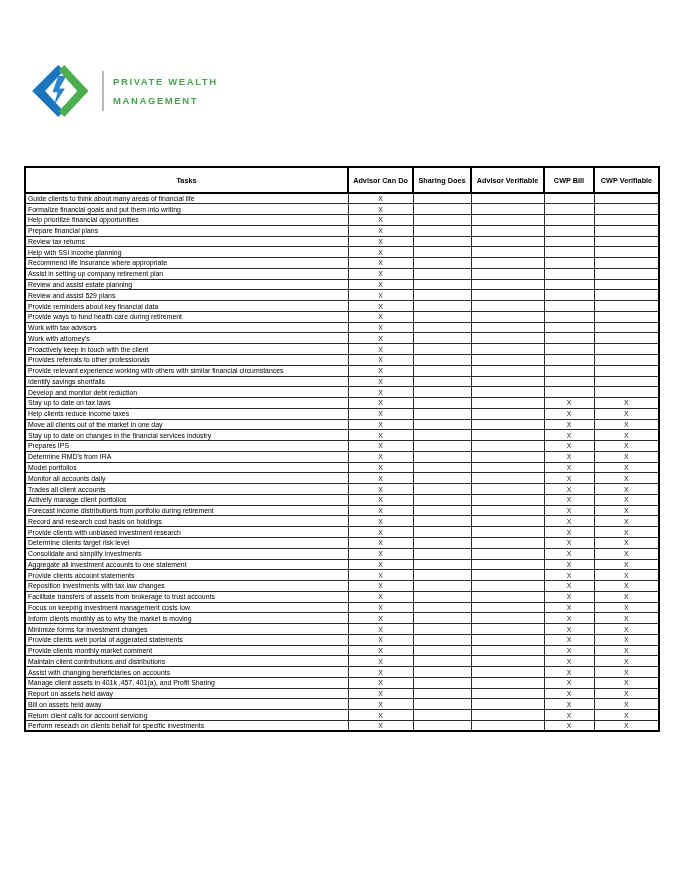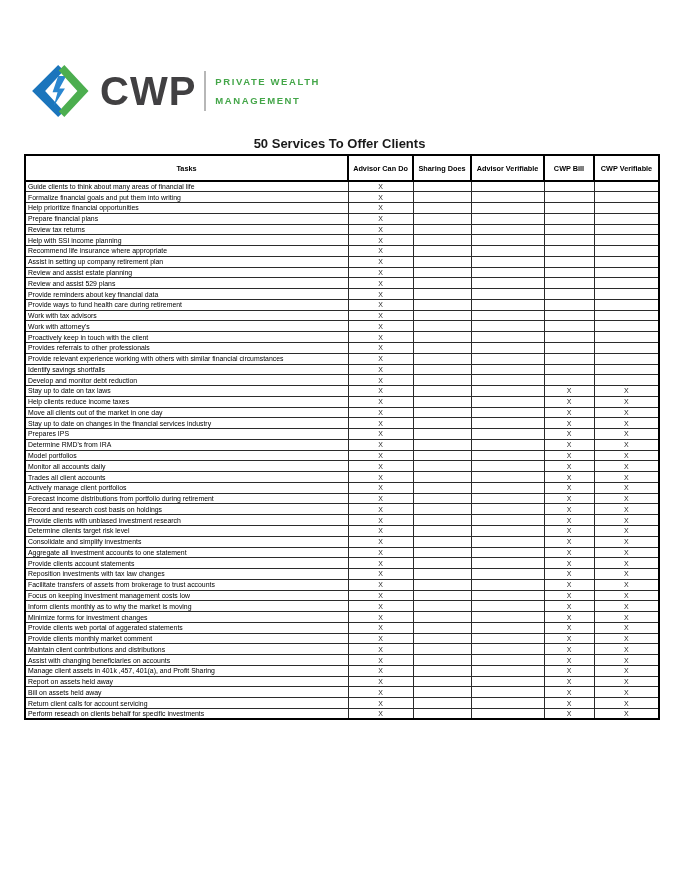--- a/index.html
+++ b/index.html
@@ -53,21 +53,21 @@
     left: 0; right: 0;
     top: 136px;
     text-align: center;
     font-size: 13px;
     font-weight: bold;
     color: #1a1a1a;
   }
   
   table.services {
     position: absolute;
-    left: 24px; top: 154px;
+    left: 24px; top: 166px;
     width: 634px;
     border-collapse: collapse;
     table-layout: fixed;
   }
   table.services th {
     border: 2px solid #000;
     font-size: 7.3px;
     font-weight: bold;
     color: #000;
     text-align: center;
@@ -102,29 +102,27 @@
 
   <div class="logo">
     <svg class="logo-mark" viewBox="0 0 100 100" xmlns="http://www.w3.org/2000/svg">
 
       <polygon points="47,8 5,50 47,92 56,83 26,50 56,17" fill="#1b75bc"></polygon>
 
       <polygon points="47,26 60,26 49,46 58,46 40,74 46,52 38,52" fill="#2a87d0"></polygon>
 
       <polygon points="57,8 96,50 57,92 48,83 78,50 48,17" fill="#4cae4f"></polygon>
     </svg>
-    <div class="brand-text">CWP</div>
     <div class="logo-divider"></div>
     <div class="tagline">
       <span>PRIVATE WEALTH</span>
       <span>MANAGEMENT</span>
     </div>
   </div>
 
-  <div class="doc-title">50 Services To Offer Clients</div>
 
   <table class="services">
     <colgroup>
       <col class="c-task">
         <col class="c-acd">
         <col class="c-ad">
         <col class="c-av">
         <col class="c-cd">
         <col class="c-cv">
     </colgroup>

